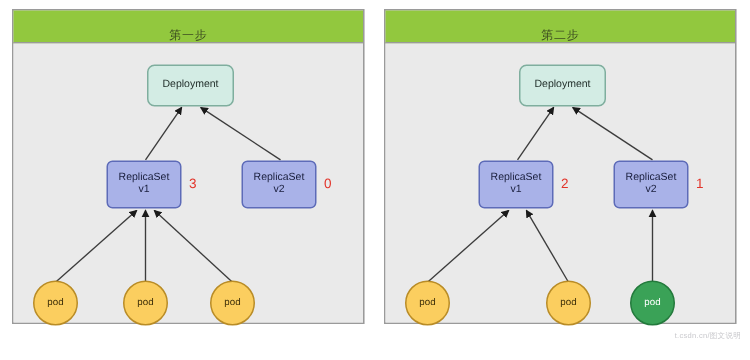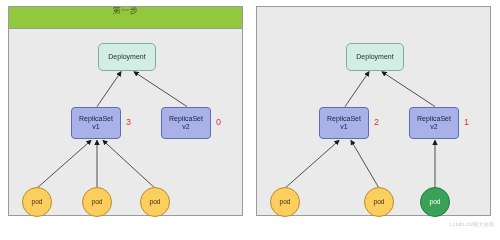--- a/index.html
+++ b/index.html
@@ -34,21 +34,21 @@
   .panel-header {
     position: absolute;
     left: 0;
     top: 0;
     width: 100%;
     height: 22px;
     background: #92c83e;
     border-bottom: 1px solid #9a9a9a;
     box-sizing: border-box;
     display: flex;
-    align-items: flex-start;
+    align-items: flex-end;
     justify-content: center;
   }
   .panel-title {
     font-size: 8px;
     color: #3b4a20;
     letter-spacing: 0.5px;
     line-height: 1;
   }
   .panel-body {
     position: absolute;
@@ -186,20 +186,23 @@
         <span>pod</span>
       </div>
       <div class="node node-pod" style="left:131px; top:158px;">
         <span>pod</span>
       </div>
 
     </div>
   </div>
 
   <div class="panel" id="panel-2">
+    <div class="panel-header">
+      <span class="panel-title">第二步</span>
+    </div>
     <div class="panel-body">
 
       <svg class="edges" viewBox="0 0 233 187" preserveAspectRatio="none">
         <defs>
           <marker id="ah2" markerWidth="6" markerHeight="6" refX="5" refY="3" orient="auto">
             <path d="M0,0 L6,3 L0,6 z" fill="#1a1a1a"></path>
           </marker>
         </defs>
 
         <line x1="88" y1="78" x2="112" y2="43" stroke="#3c3c3c" stroke-width="0.9" marker-end="url(#ah2)"></line>

